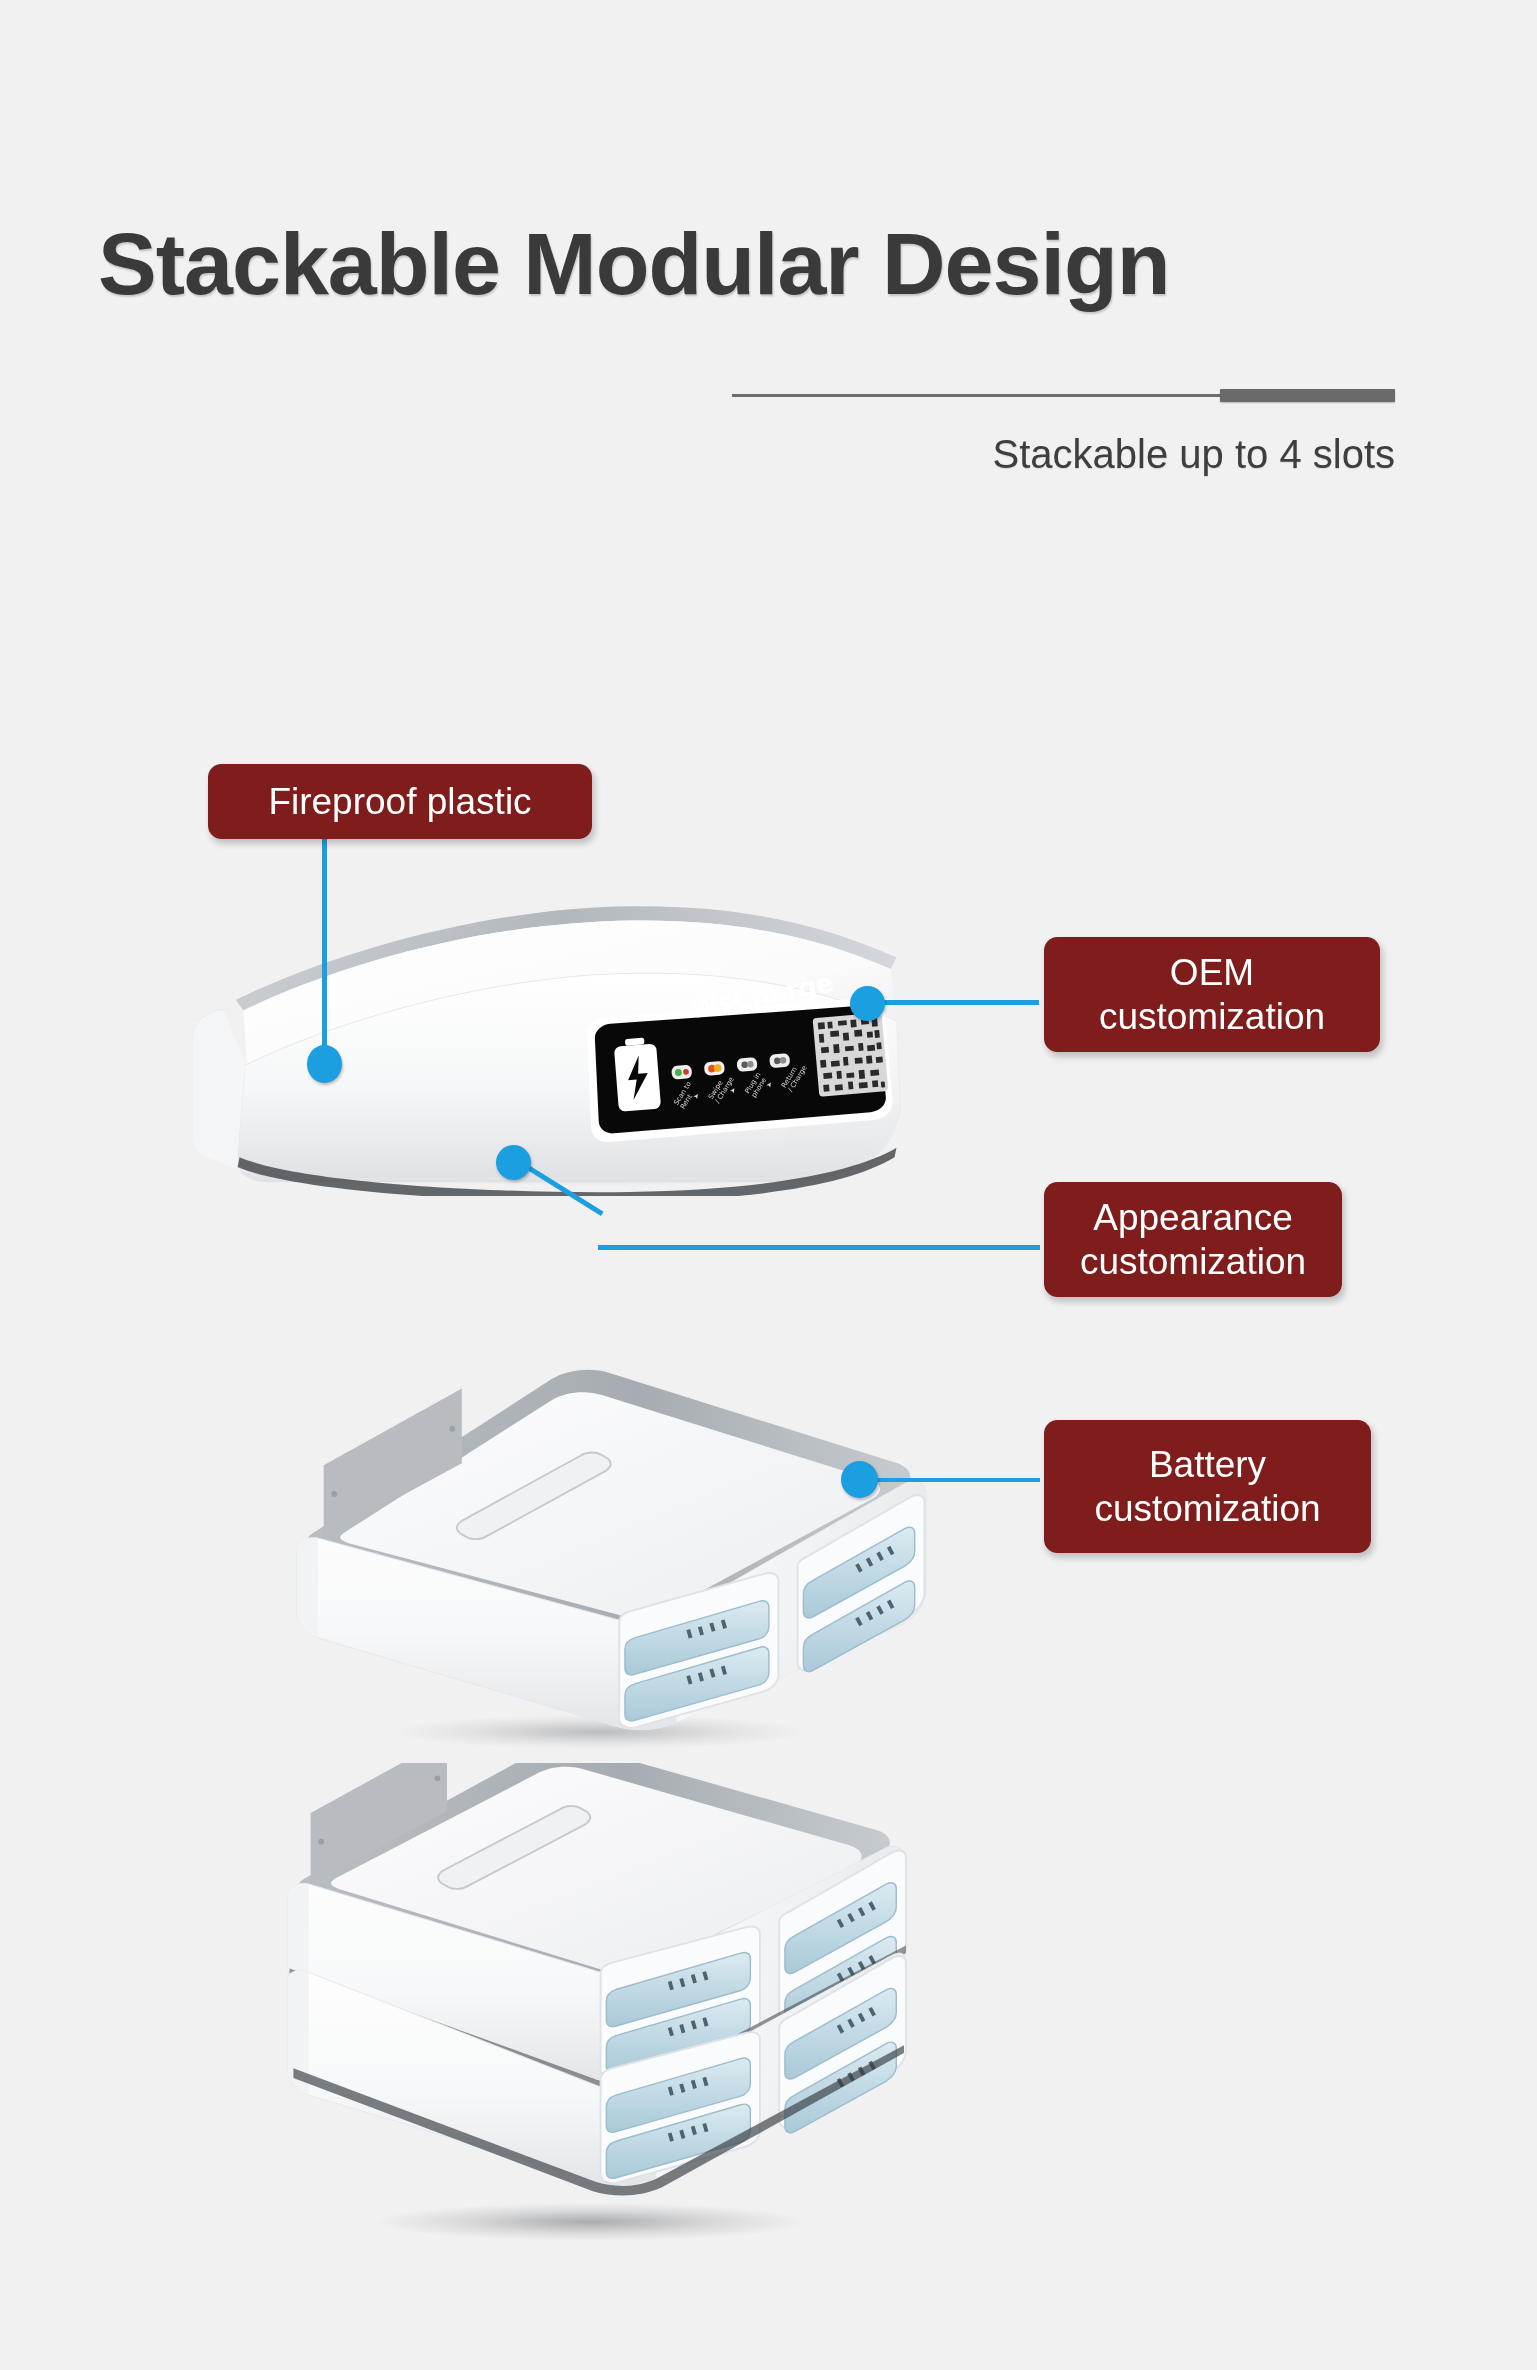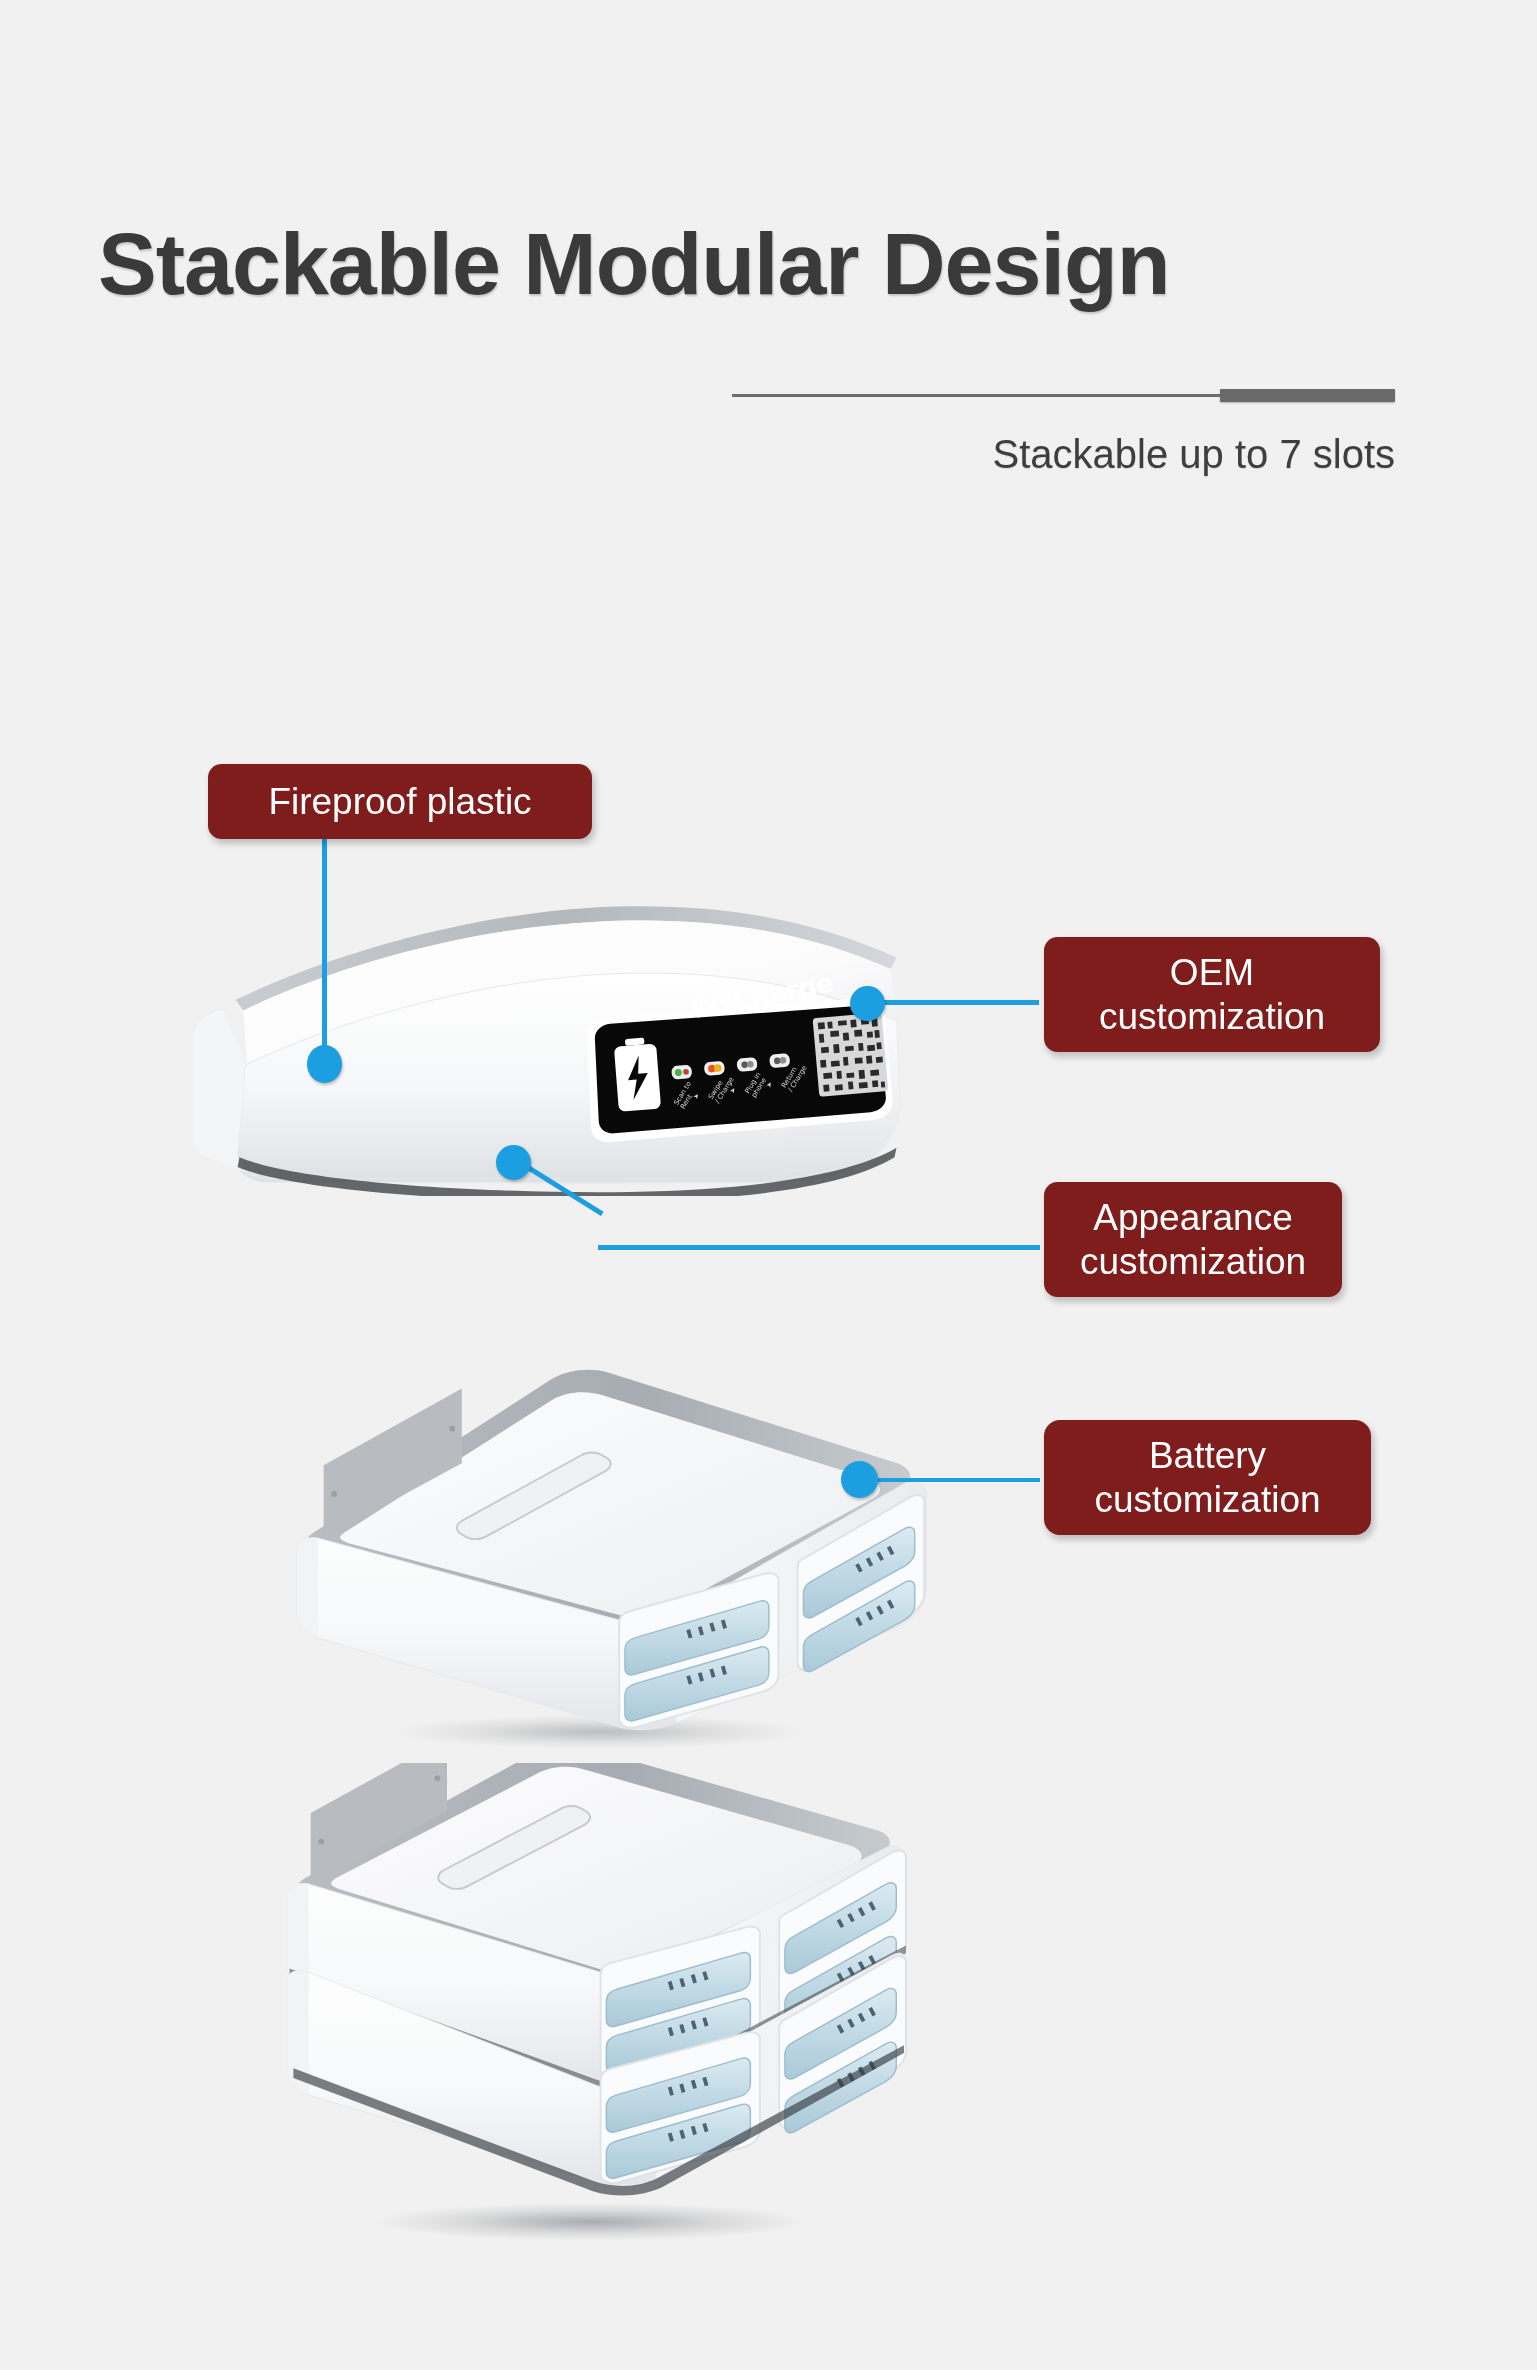--- a/index.html
+++ b/index.html
@@ -47,21 +47,21 @@
     z-index:40;
     padding:0 24px;
     box-sizing:border-box;
     margin-left:8px;
   }
   .callout .ln{display:block;white-space:nowrap;}
 
   #callout-fireproof{left:200px;top:764px;width:384px;height:75px;}
   #callout-oem{left:1036px;top:937px;width:336px;height:115px;}
   #callout-appearance{left:1036px;top:1182px;width:298px;height:115px;}
-  #callout-battery{left:1036px;top:1420px;width:327px;height:115px;border-radius:16px;}
+  #callout-battery{left:1036px;top:1420px;width:327px;height:133px;}
 
   
   .conn{position:absolute;background:#1b9fe0;z-index:30;}
   .dot{position:absolute;background:#1b9fe0;border-radius:50%;z-index:35;
        box-shadow:1px 1.9px 2.9px rgba(0,0,0,.25);}
 
   
   #conn-fireproof-v{left:322px;top:839px;width:4.8px;height:226px;}
   #dot-fireproof{left:307px;top:1045px;width:35px;height:38px;border-radius:50%;}
 
@@ -107,21 +107,21 @@
 
 <div id="header">
 
   <div id="page-title">Stackable Modular Design</div>
 
   <div id="divider">
     <div id="divider-thin"></div>
     <div id="divider-thick"></div>
   </div>
 
-  <div id="subtitle">Stackable up to 7 slots</div>
+  <div id="subtitle">Stackable up to 4 slots</div>
 </div>
 
 <div id="artwork">
 
   <svg id="lid" viewBox="0 0 760 340" xmlns="http://www.w3.org/2000/svg">
     <defs>
       <linearGradient id="lidFront" x1="0" y1="0" x2="0" y2="1">
         <stop offset="0%" stop-color="#ffffff"></stop>
         <stop offset="55%" stop-color="#f6f7f8"></stop>
         <stop offset="100%" stop-color="#dfe2e5"></stop>

